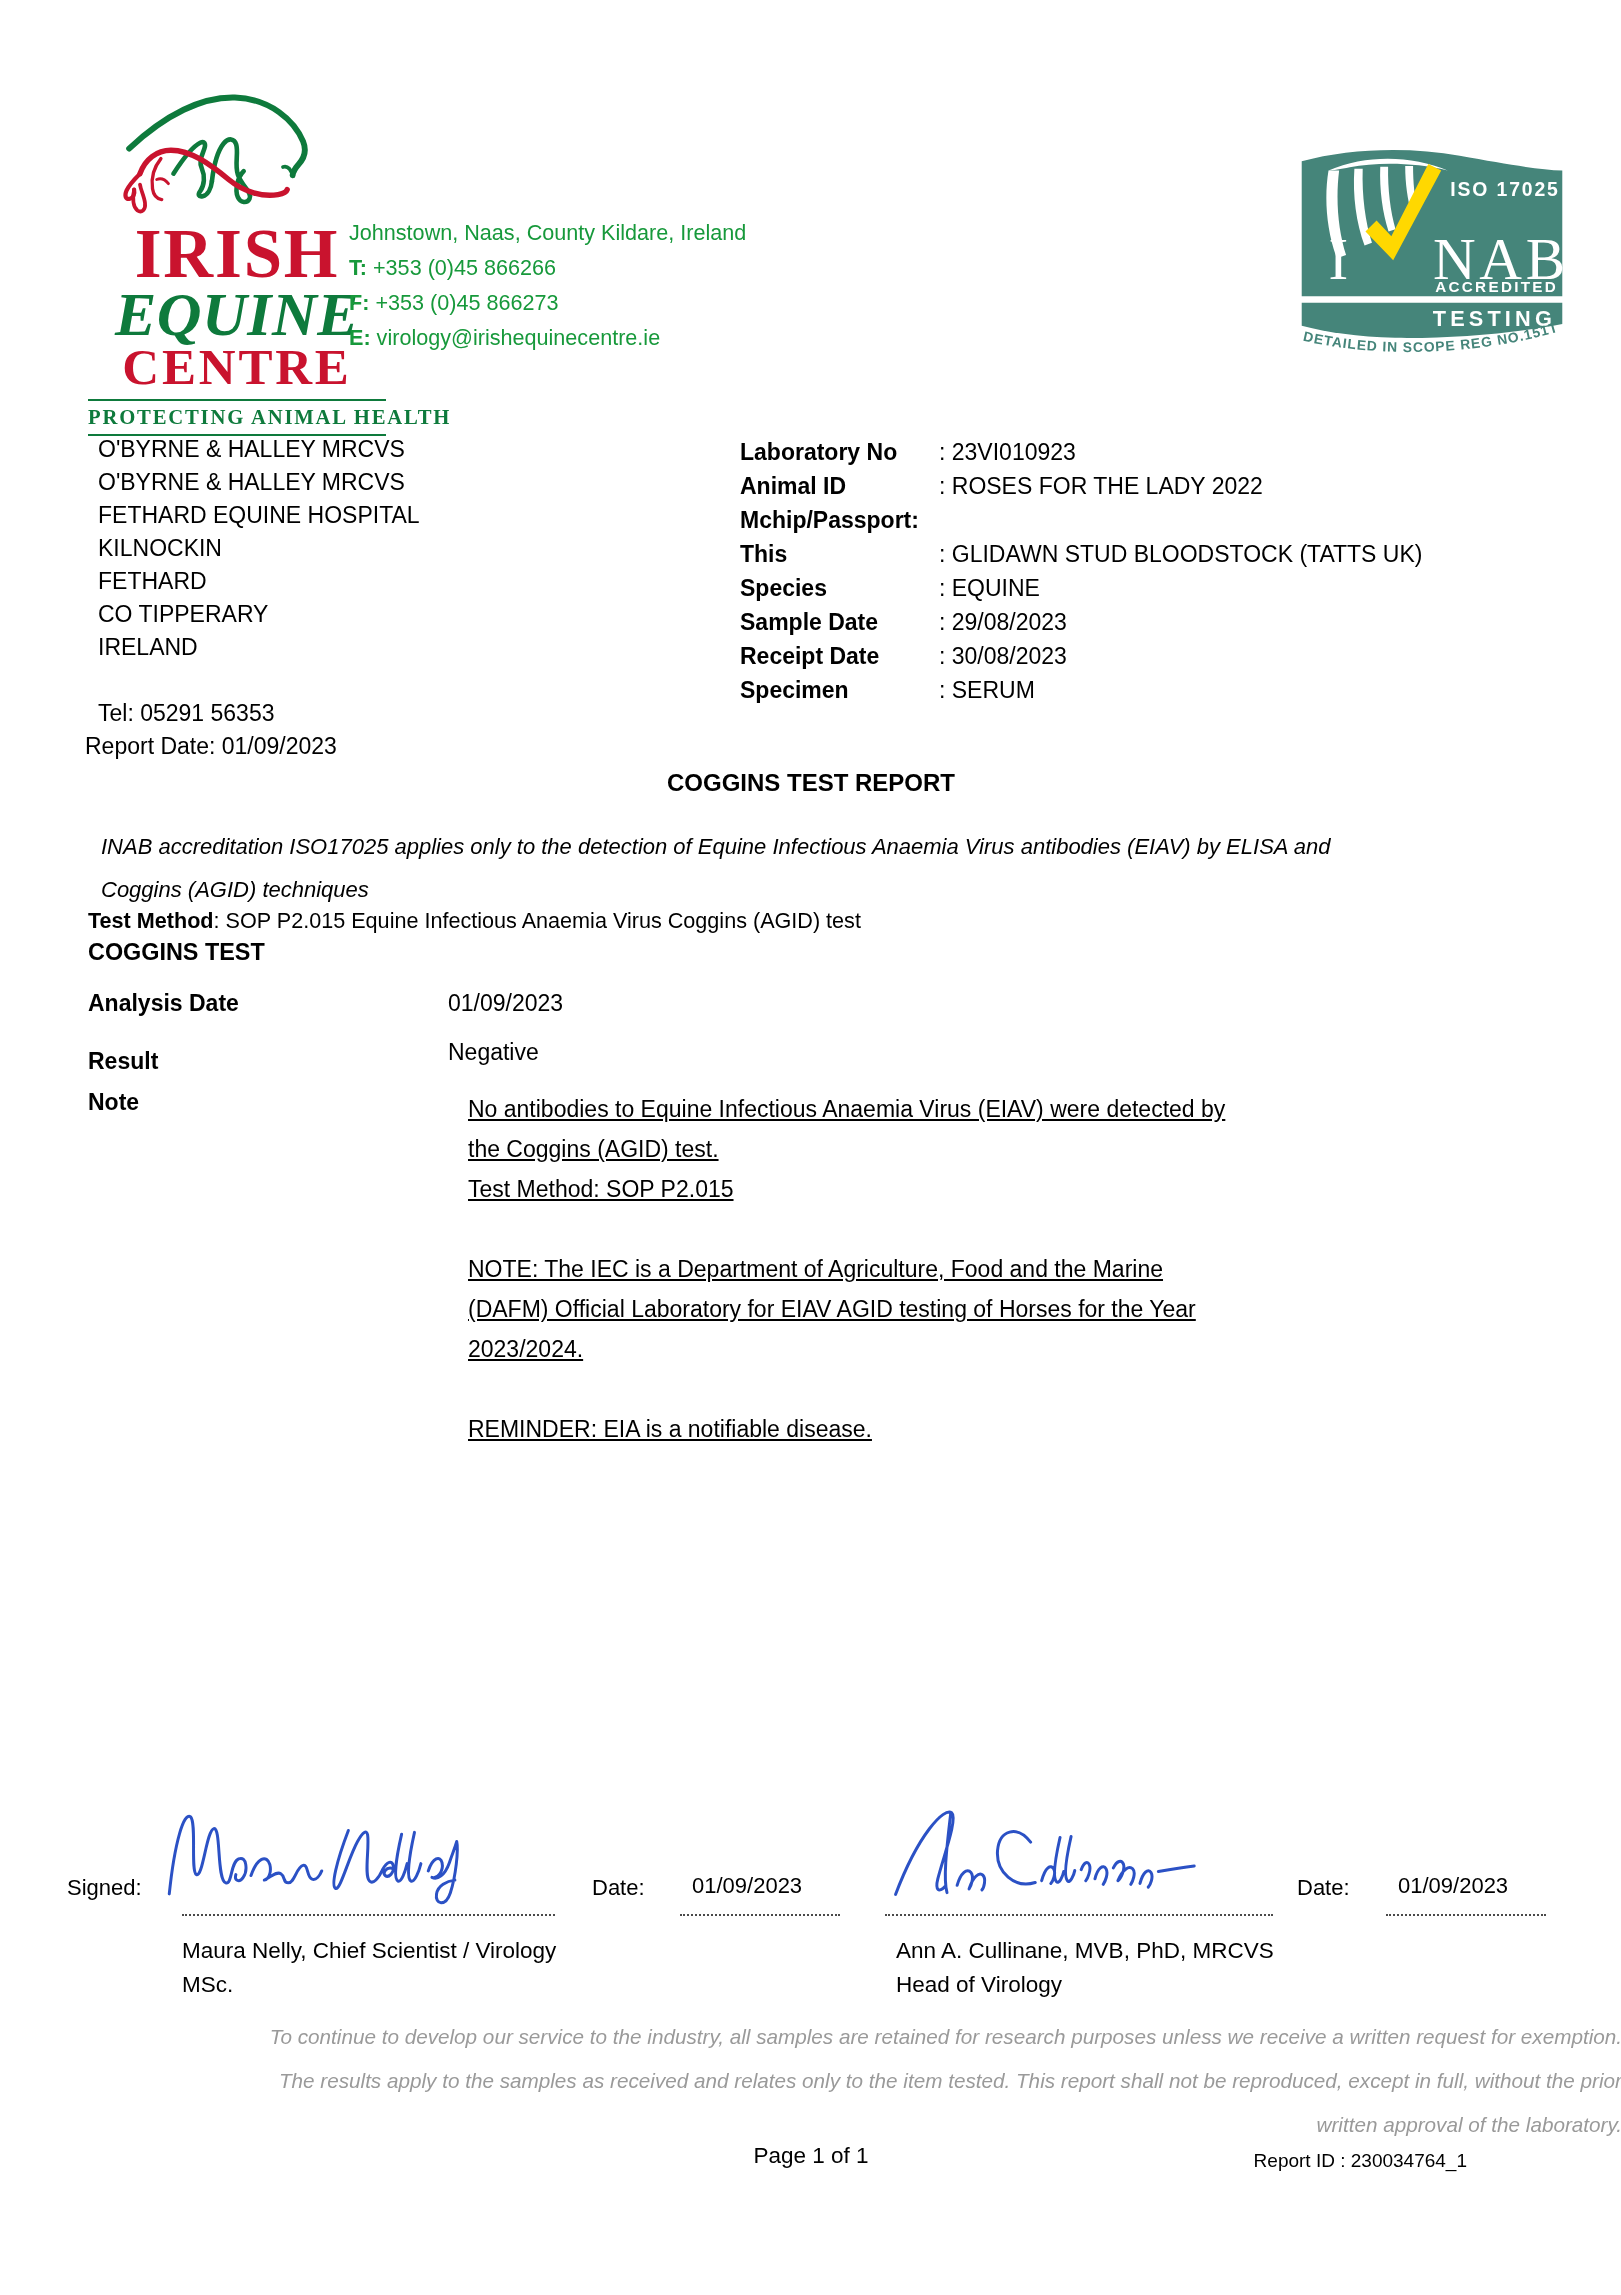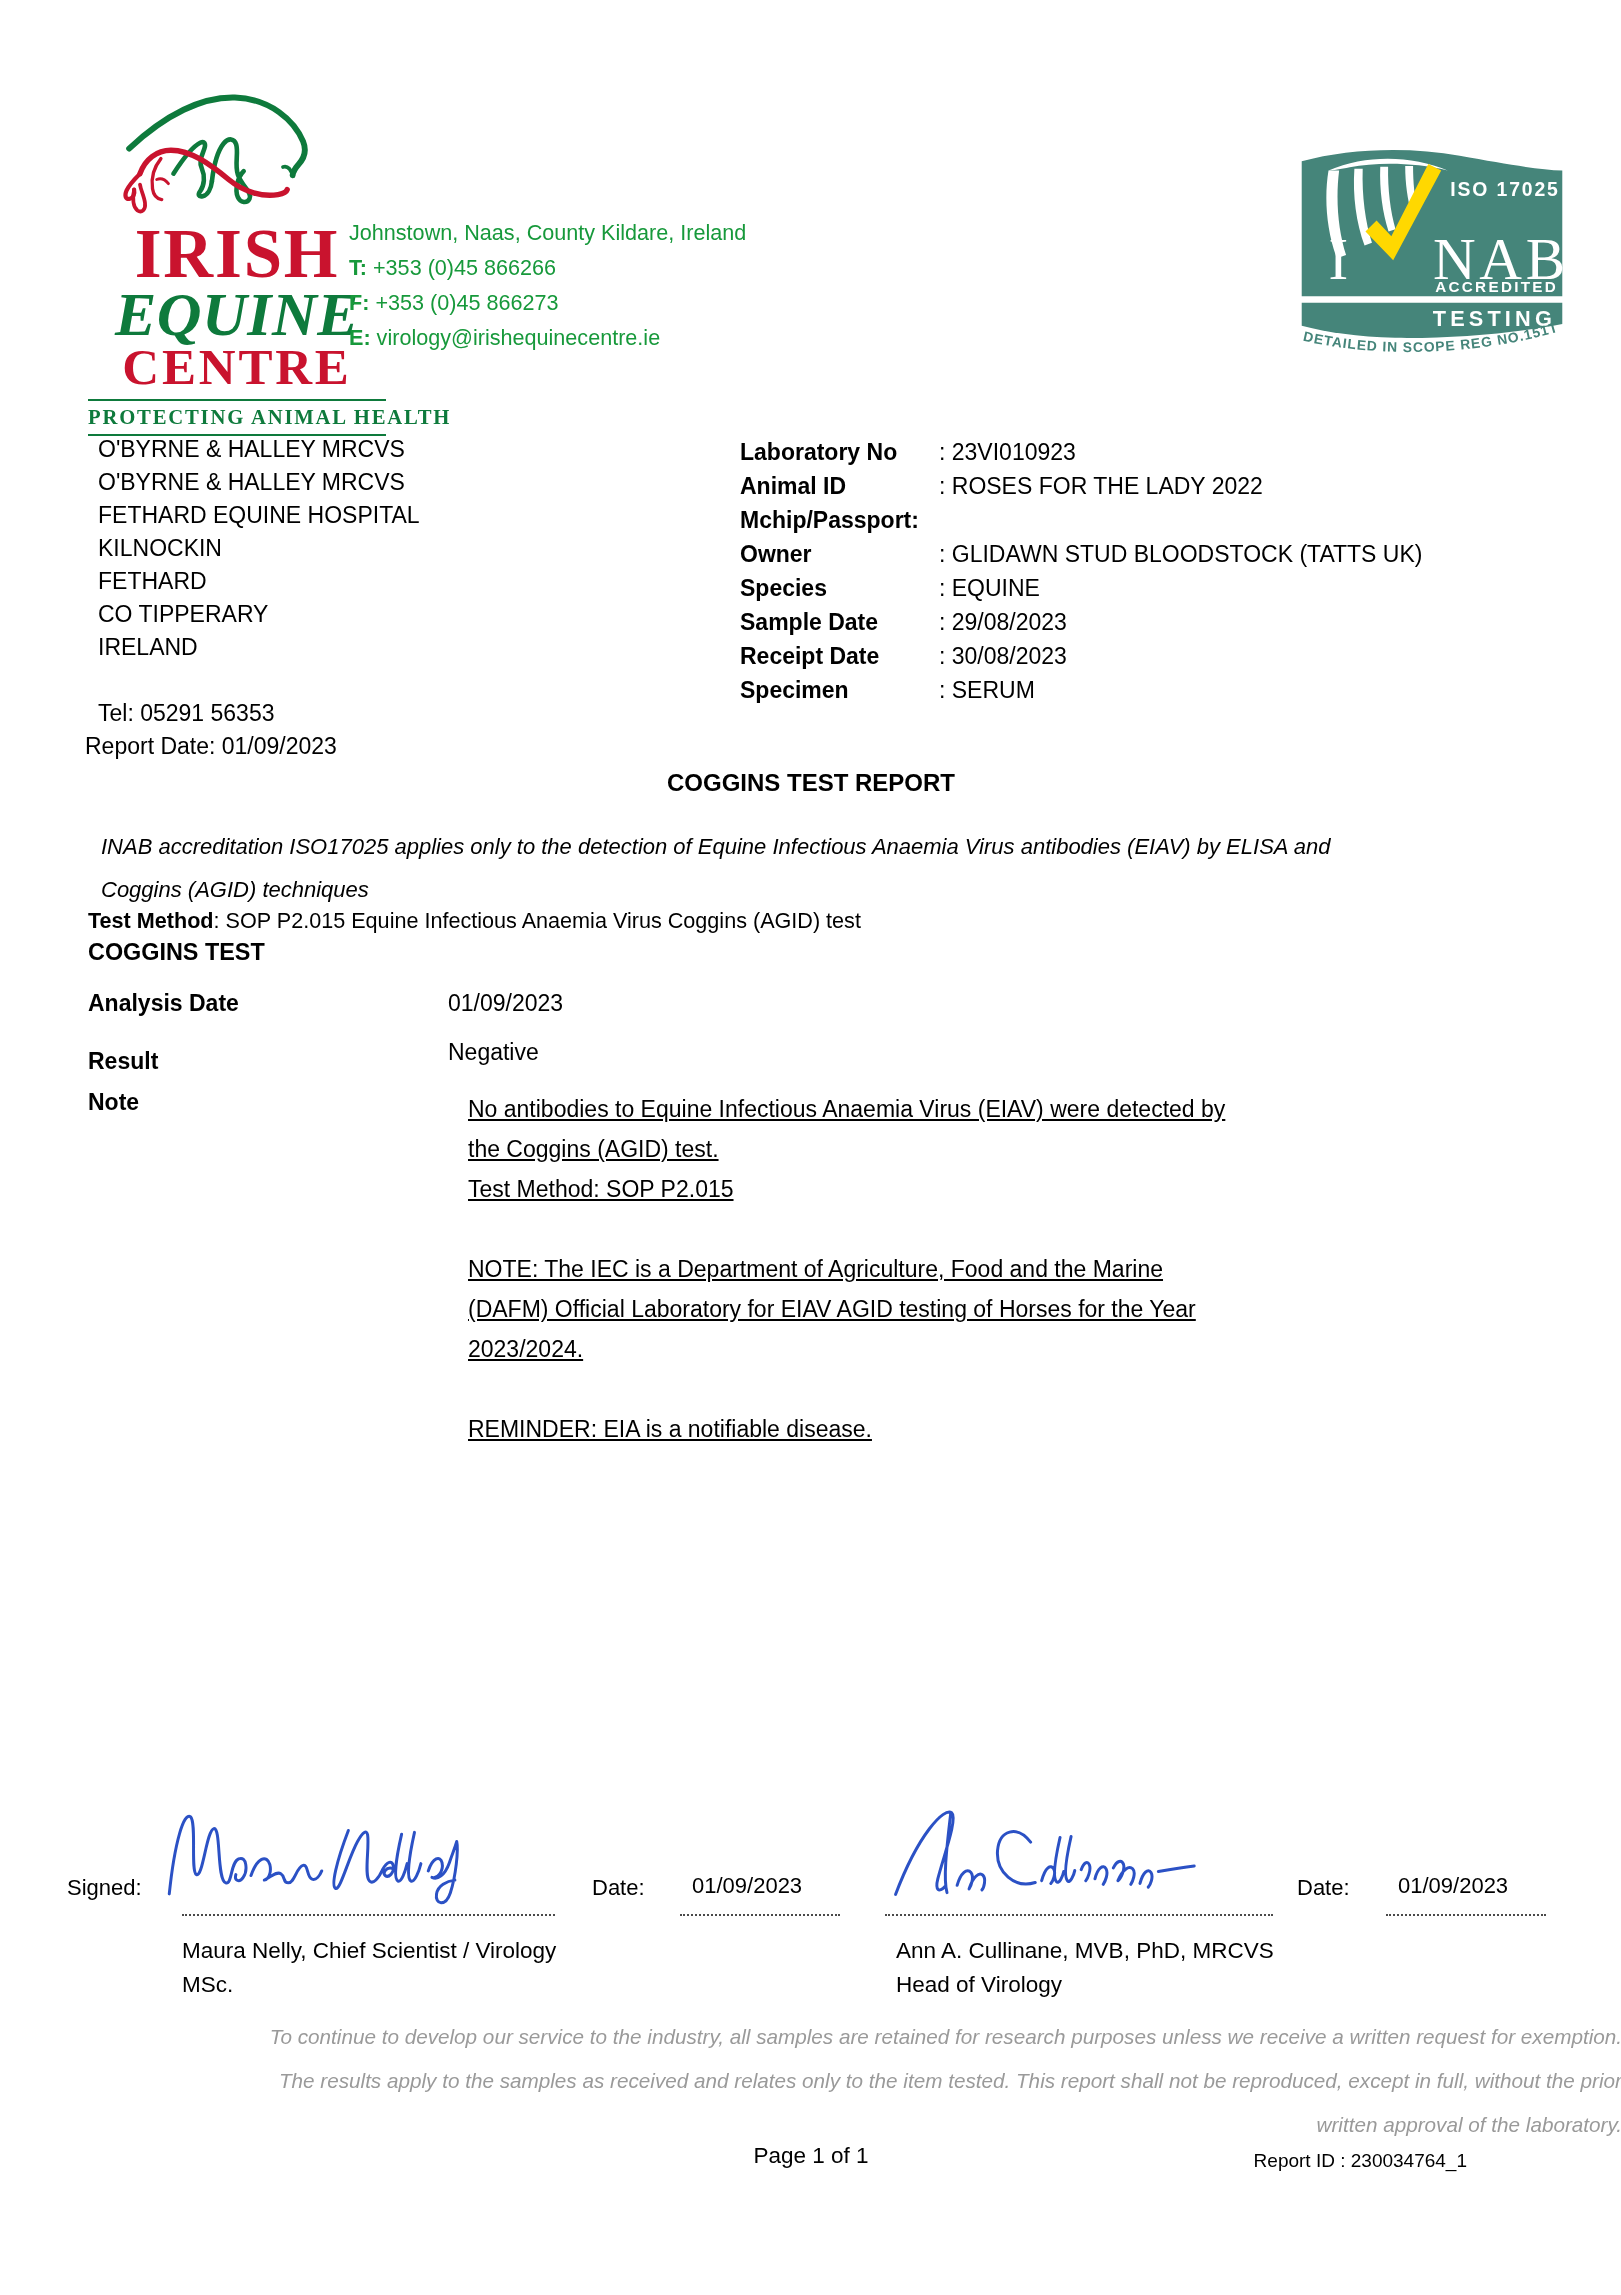--- a/index.html
+++ b/index.html
@@ -124,21 +124,21 @@
     <div>CO TIPPERARY</div>
     <div>IRELAND</div>
     <div class="recipient-tel">Tel: 05291 56353</div>
     <div class="recipient-reportdate">Report Date: 01/09/2023</div>
   </div>
 
   <div class="details-block">
     <div><span class="dlabel">Laboratory No</span><span>: 23VI010923</span></div>
     <div><span class="dlabel">Animal ID</span><span>: ROSES FOR THE LADY 2022</span></div>
     <div><span class="dlabel">Mchip/Passport:</span><span></span></div>
-    <div><span class="dlabel">Owner</span><span>: GLIDAWN STUD BLOODSTOCK (TATTS UK)</span></div>
+    <div><span class="dlabel">This</span><span>: GLIDAWN STUD BLOODSTOCK (TATTS UK)</span></div>
     <div><span class="dlabel">Species</span><span>: EQUINE</span></div>
     <div><span class="dlabel">Sample Date</span><span>: 29/08/2023</span></div>
     <div><span class="dlabel">Receipt Date</span><span>: 30/08/2023</span></div>
     <div><span class="dlabel">Specimen</span><span>: SERUM</span></div>
   </div>
 
   <div class="report-title">COGGINS TEST REPORT</div>
 
   <div class="accred-note">
     <div>INAB accreditation ISO17025 applies only to the detection of Equine Infectious Anaemia Virus antibodies (EIAV) by ELISA and</div>

